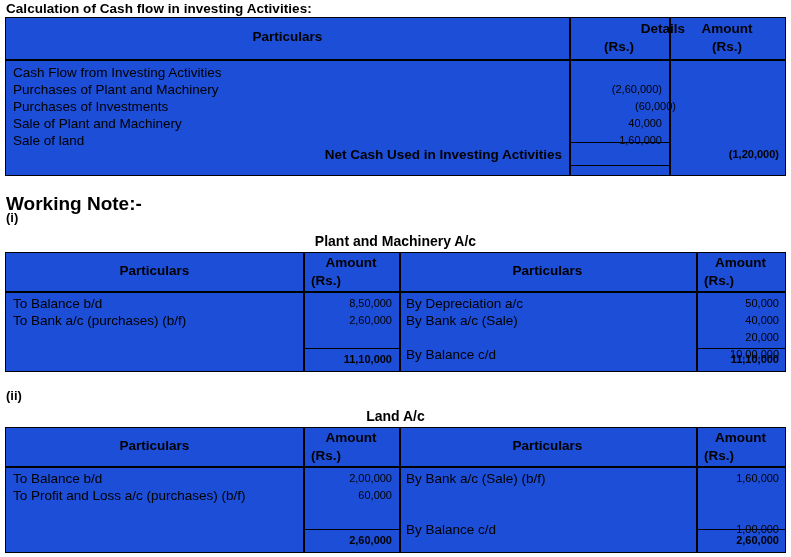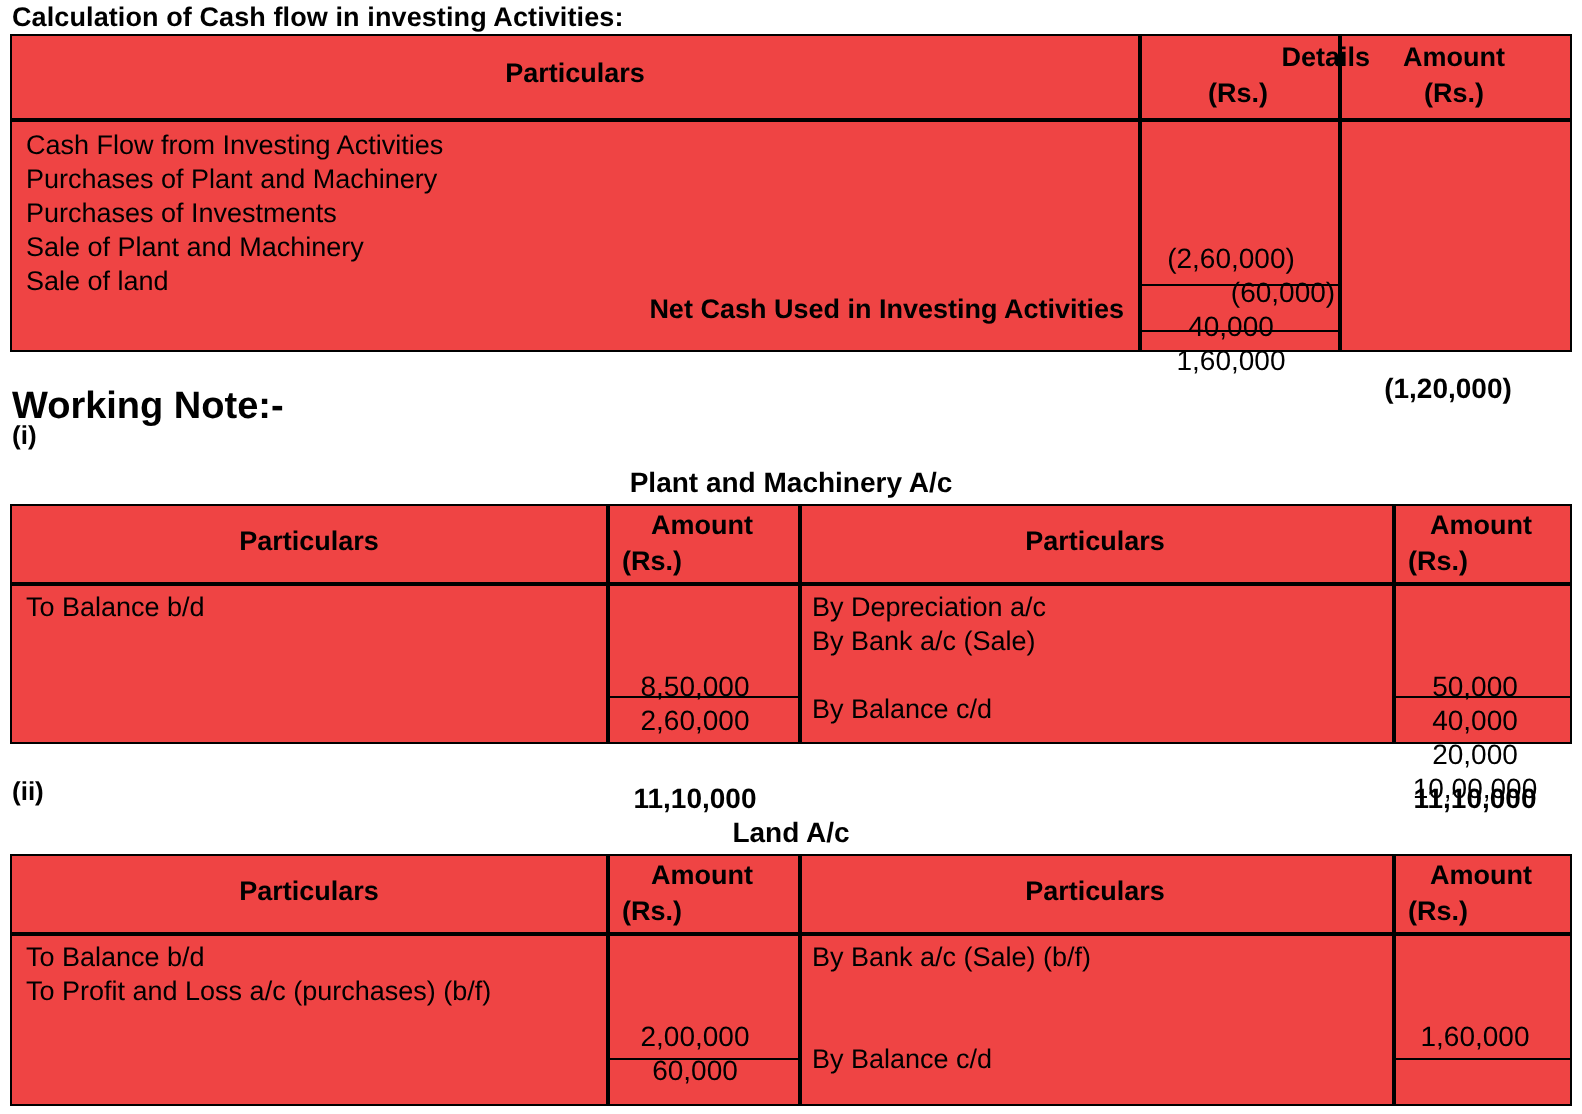--- a/index.html
+++ b/index.html
@@ -47,21 +47,21 @@
     font-weight: bold;
     font-size: 14px;
     text-align: center;
     white-space: nowrap;
   }
 
   
   .tbl {
     position: absolute;
     border: 1.6px solid #000;
-    background: #ef4444;
+    background: #1d4ed8;
   }
   .vline {
     position: absolute;
     top: 0; bottom: 0;
     width: 1.6px;
     background: #000;
   }
   .hline {
     position: absolute;
     height: 1.6px;
@@ -81,25 +81,24 @@
     line-height: 16px;
   }
   .cell-text {
     position: absolute;
     font-size: 13.5px;
     line-height: 17.6px;
     white-space: nowrap;
   }
   .cell-num {
     position: absolute;
-    font-size: 14px;
+    font-size: 11px;
     line-height: 17.6px;
-    text-align: center;
-    white-space: nowrap;
-    margin-top: 40px;
+    text-align: right;
+    white-space: nowrap;
   }
   .bold { font-weight: bold; }
   .rt { text-align: right; }
 </style>
 </head>
 <body>
 
 <div class="page">
 
   <div class="doc-title">Calculation of Cash flow in investing Activities:</div>
@@ -156,20 +155,21 @@
 
     <div class="hdr-cell" style="left:0; top:10px; width:297px;">Particulars</div>
     <div class="hdr-cell" style="left:297px; top:2px; width:96px;">Amount</div>
     <div class="hdr-cell" style="left:297px; top:20px; width:96px; text-align:left; padding-left:8px;">(Rs.)</div>
 
     <div class="hdr-cell" style="left:393px; top:10px; width:297px;">Particulars</div>
     <div class="hdr-cell" style="left:690px; top:2px; width:89px;">Amount</div>
     <div class="hdr-cell" style="left:690px; top:20px; width:89px; text-align:left; padding-left:8px;">(Rs.)</div>
 
     <div class="cell-text" style="left:7px; top:42px;">To Balance b/d</div>
+    <div class="cell-text" style="left:7px; top:59px;">To Bank a/c (purchases) (b/f)</div>
     <div class="cell-num" style="left:297px; width:89px; top:42px;">8,50,000</div>
     <div class="cell-num" style="left:297px; width:89px; top:59px;">2,60,000</div>
 
     <div class="cell-text" style="left:400px; top:42px;">By Depreciation a/c</div>
     <div class="cell-text" style="left:400px; top:59px;">By Bank a/c (Sale)</div>
     <div class="cell-text" style="left:400px; top:93px;">By Balance c/d</div>
 
     <div class="cell-num" style="left:690px; width:83px; top:42px;">50,000</div>
     <div class="cell-num" style="left:690px; width:83px; top:59px;">40,000</div>
     <div class="cell-num" style="left:690px; width:83px; top:76px;">20,000</div>

